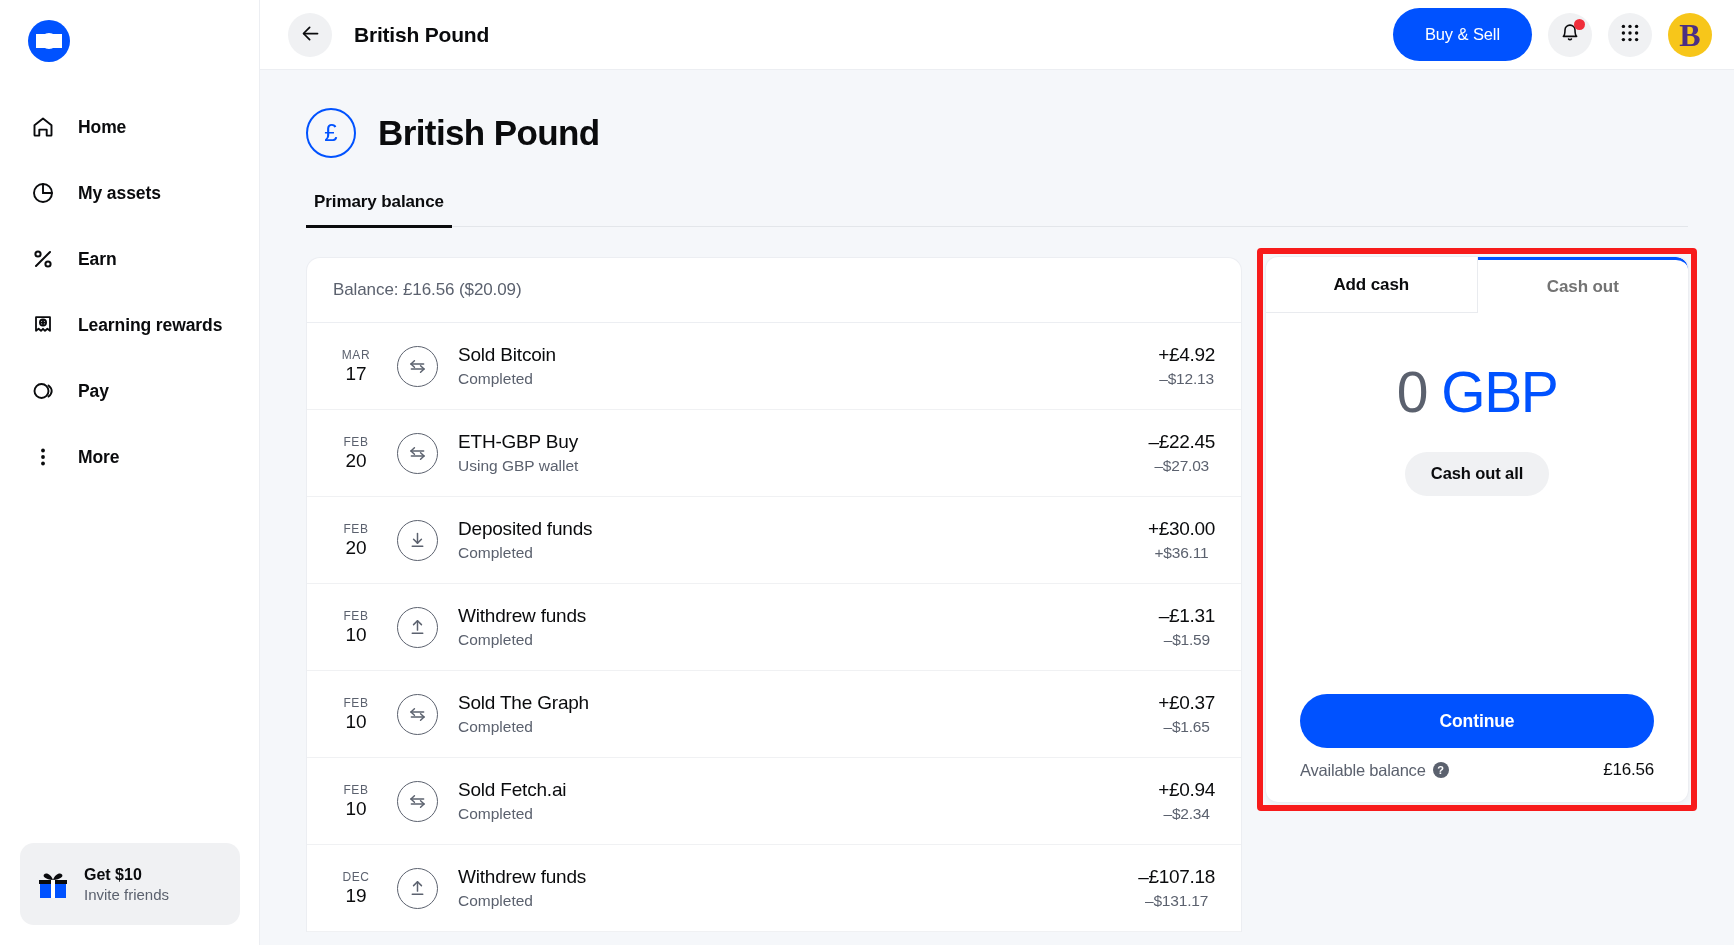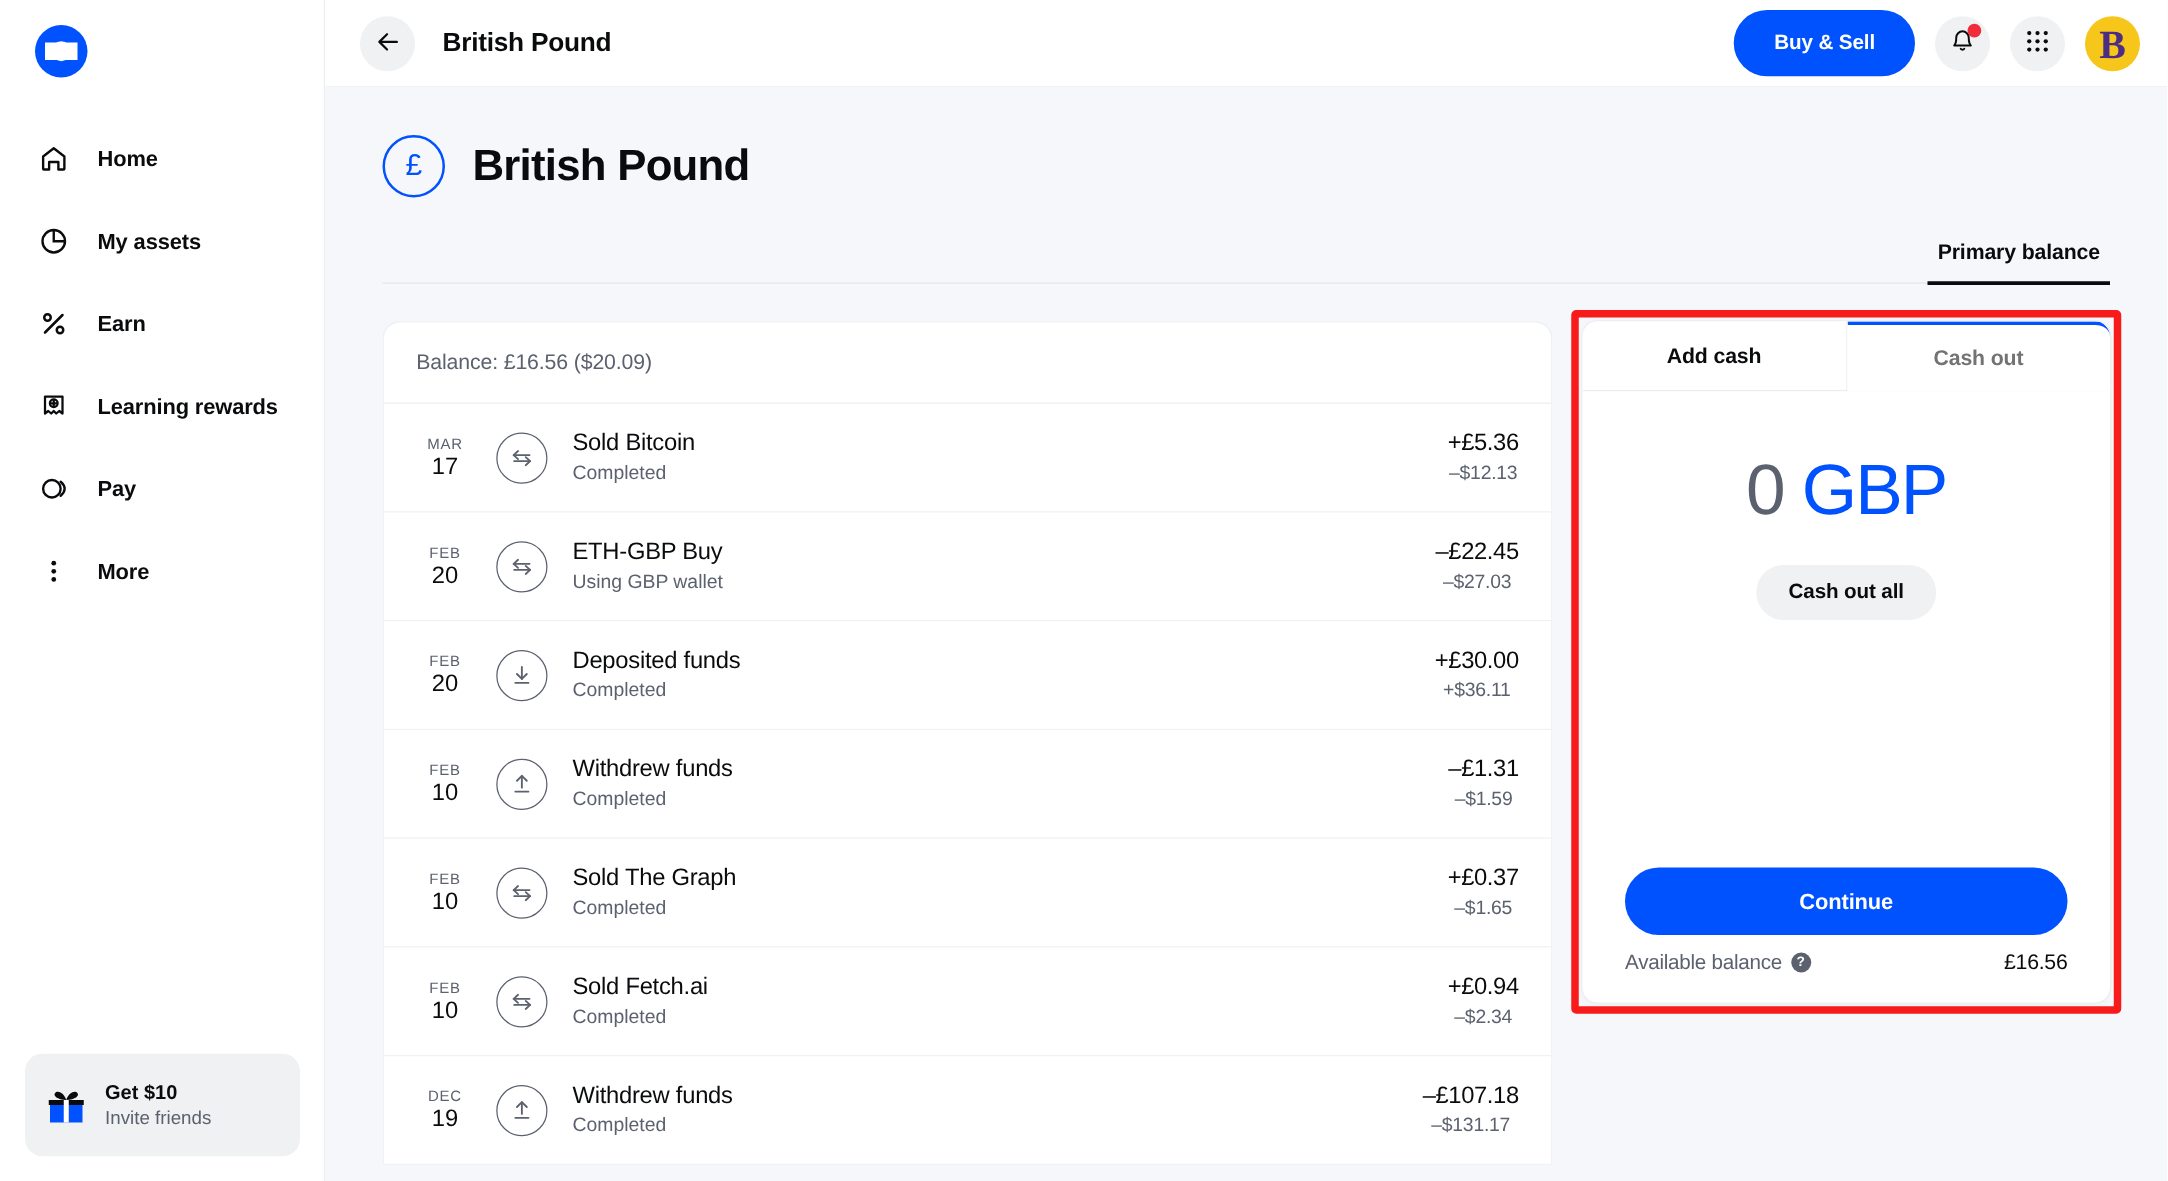--- a/index.html
+++ b/index.html
@@ -96,21 +96,21 @@
   }
   .topbar-title {
     font-size: 21px; font-weight: 700; color: #0a0b0d;
     margin-left: 22px; letter-spacing: -0.2px;
   }
   .topbar-right { margin-left: auto; display: flex; align-items: center; gap: 16px; }
   .buy-sell {
     background: #0052FF; color: #fff;
     border: none; border-radius: 100px;
     height: 53px; padding: 0 32px;
-    font-size: 16.5px; font-weight: 700;
+    font-size: 16.5px; font-weight: 400;
     cursor: pointer;
     font-family: "Liberation Sans", sans-serif;
     letter-spacing: -0.1px;
   }
   .icon-btn {
     width: 44px; height: 44px; border-radius: 50%;
     background: #f0f1f3; border: none;
     display: flex; align-items: center; justify-content: center;
     cursor: pointer; position: relative; flex: 0 0 44px;
   }
@@ -144,21 +144,20 @@
     display: flex; align-items: center; justify-content: center;
     flex: 0 0 50px;
   }
   .asset-symbol { font-size: 24px; color: #0052FF; font-weight: 500; line-height: 1; }
   .asset-title { font-size: 35px; font-weight: 700; color: #0a0b0d; letter-spacing: -0.6px; }
 
   .tabs {
     margin-top: 34px;
     border-bottom: 1px solid #e3e6ea;
     display: flex;
-    justify-content: flex-end;
   }
   .tab {
     padding: 0 8px 14px 8px;
     font-size: 17px; font-weight: 700; color: #0a0b0d;
     cursor: pointer; position: relative;
     letter-spacing: -0.1px;
   }
   .tab.active::after {
     content: ""; position: absolute;
     left: 0; right: 0; bottom: -2px; height: 3px;
@@ -471,21 +470,21 @@
                     <line x1="4.5" y1="9.2" x2="19" y2="9.2"></line>
                   <polyline points="15.5,11.1 19.5,14.8 15.5,18.5"></polyline>
                     <line x1="19.5" y1="14.8" x2="5" y2="14.8"></line>
                 </svg>
               </span>
               <div class="tx-body">
                 <span class="tx-title">Sold Bitcoin</span>
                 <span class="tx-sub">Completed</span>
               </div>
               <div class="tx-amounts">
-                <span class="tx-amount">+£5.36</span>
+                <span class="tx-amount">+£4.92</span>
                 <span class="tx-fiat">–$12.13</span>
               </div>
             </div>
 
             <div class="tx-row">
               <div class="tx-date">
                 <div class="tx-month">FEB</div>
                 <div class="tx-day">20</div>
               </div>
               <span class="tx-icon">

